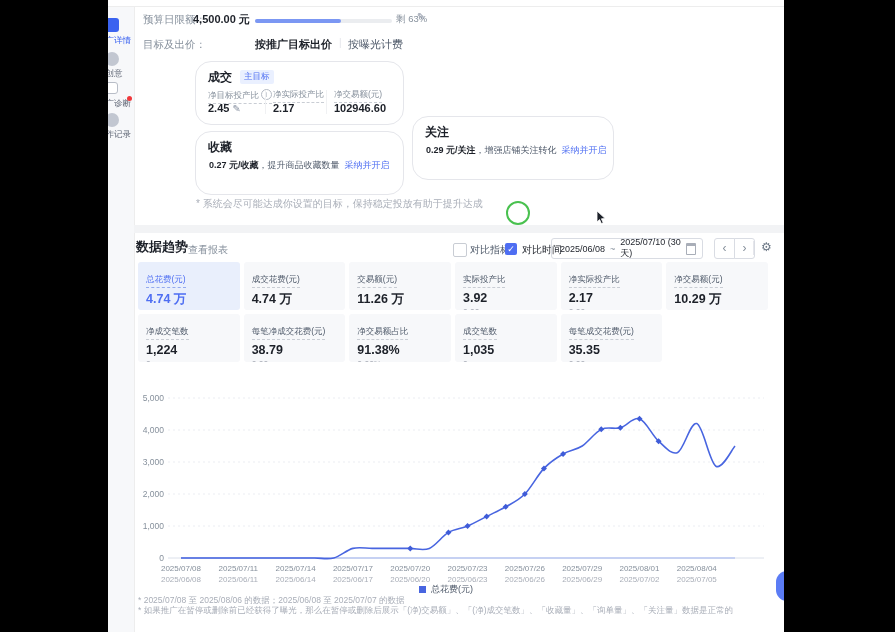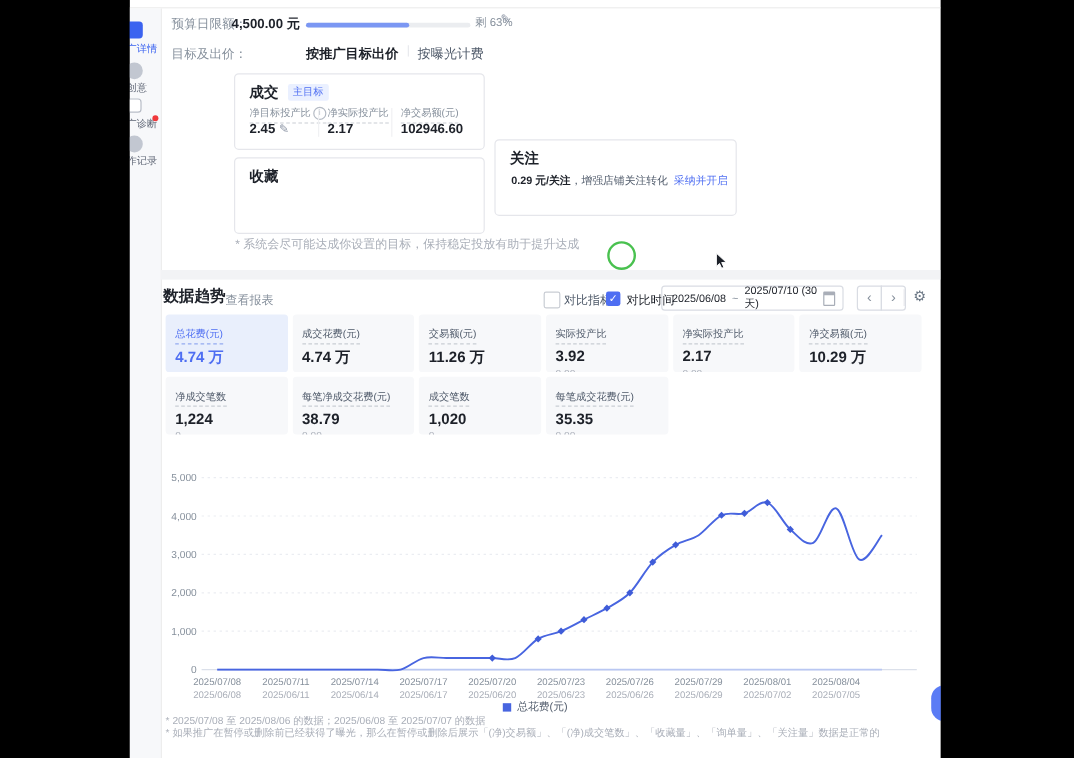--- a/index.html
+++ b/index.html
@@ -23,21 +23,21 @@
   .budget-value{position:absolute;left:85px;top:12px;font-size:11px;font-weight:bold;color:#1d2129;}
   .progress{position:absolute;left:147px;top:19px;width:137px;height:4px;background:#ebedf0;border-radius:2px;}
   .progress>div{height:4px;background:#7b97f3;border-radius:2px;}
   .remaining{position:absolute;left:288px;top:13px;font-size:9.5px;color:#86909c;}
   .pencil{position:absolute;font-size:10px;color:#8a93a3;cursor:pointer;}
   
   .tab-active{position:absolute;left:147px;top:37px;font-size:11px;font-weight:600;color:#1d2129;cursor:pointer;}
   .tab-sep{position:absolute;left:231px;top:37px;font-size:10px;color:#e5e6eb;}
   .tab-idle{position:absolute;left:240px;top:37px;font-size:11px;color:#4e5969;cursor:pointer;}
   
-  .gcard{position:absolute;border:1px solid #e5e6eb;border-radius:4px;background:#fff;}
+  .gcard{position:absolute;border:1px solid #e5e6eb;border-radius:16px;background:#fff;}
   .gtitle{position:absolute;left:12px;top:7px;font-size:12px;font-weight:bold;color:#1d2129;}
   .gbadge{position:absolute;left:44px;top:8px;font-size:8.5px;color:#4e6ef2;background:#eaf0ff;padding:1px 4px;border-radius:2px;}
   .gm-label{position:absolute;top:27px;font-size:8.5px;color:#86909c;border-bottom:1px dashed #c9cdd4;padding-bottom:1px;white-space:nowrap;}
   .gm-value{position:absolute;top:40px;font-size:11px;font-weight:bold;color:#1d2129;white-space:nowrap;}
   .gdiv{position:absolute;top:28px;width:1px;height:24px;background:#f0f1f3;}
   .gdesc{position:absolute;left:13px;top:27px;font-size:9px;color:#4e5969;white-space:nowrap;}
   .gdesc b{color:#1d2129;}
   .glink{color:#4e6ef2;margin-left:5px;cursor:pointer;}
   .info-i{display:inline-block;width:9px;height:9px;border:1px solid #b4bac4;border-radius:50%;font-size:7px;line-height:9px;text-align:center;color:#b4bac4;margin-left:2px;vertical-align:1px;}
   .goal-note{position:absolute;left:88px;top:197px;font-size:10px;color:#a9aeb8;}
@@ -127,20 +127,21 @@
     <div class="gm-label" style="left:77px">净实际投产比</div>
     <div class="gm-value" style="left:77px">2.17</div>
     <div class="gdiv" style="left:130px"></div>
     <div class="gm-label" style="left:138px">净交易额(元)</div>
     <div class="gm-value" style="left:138px">102946.60</div>
   </div>
 
 
   <div class="gcard" style="left:87px;top:131px;width:207px;height:62px">
     <div class="gtitle">收藏</div>
+    <div class="gdesc"><b>0.27 元/收藏</b><span>，提升商品收藏数量</span><span class="glink">采纳并开启</span></div>
   </div>
 
   <div class="gcard" style="left:304px;top:116px;width:200px;height:62px">
     <div class="gtitle">关注</div>
     <div class="gdesc"><b>0.29 元/关注</b><span>，增强店铺关注转化</span><span class="glink">采纳并开启</span></div>
   </div>
 
   <div class="goal-note">* 系统会尽可能达成你设置的目标，保持稳定投放有助于提升达成</div>
 
   <div class="green-ring"></div>
@@ -202,22 +203,27 @@
       <span class="ml">净成交笔数</span>
       <div class="mv">1,224</div>
       <div class="ms">0</div>
     </div>
     <div class="mcell">
       <span class="ml">每笔净成交花费(元)</span>
       <div class="mv">38.79</div>
       <div class="ms">0.00</div>
     </div>
     <div class="mcell">
+      <span class="ml">净交易额占比</span>
+      <div class="mv">91.38%</div>
+      <div class="ms">0.00%</div>
+    </div>
+    <div class="mcell">
       <span class="ml">成交笔数</span>
-      <div class="mv">1,020</div>
+      <div class="mv">1,035</div>
       <div class="ms">0</div>
     </div>
     <div class="mcell">
       <span class="ml">每笔成交花费(元)</span>
       <div class="mv">35.35</div>
       <div class="ms">0.00</div>
     </div>
   </div>
 
   <div class="chart">

